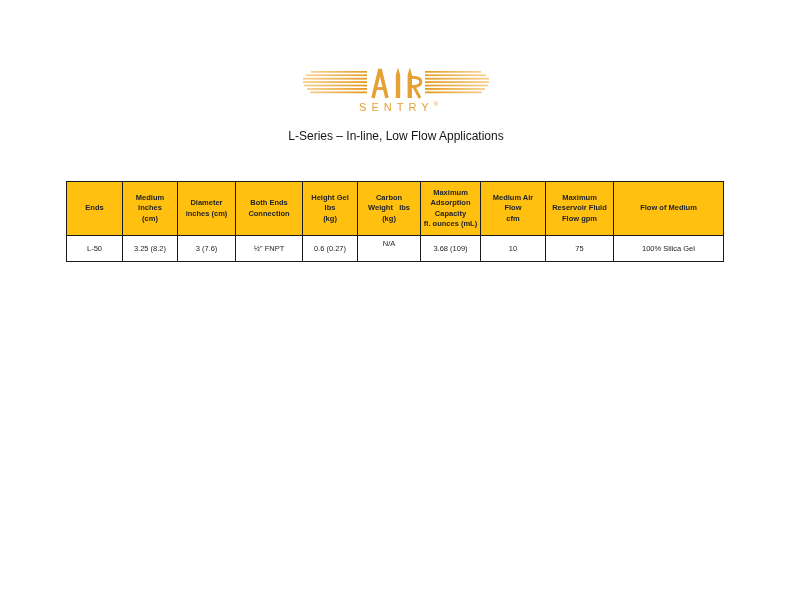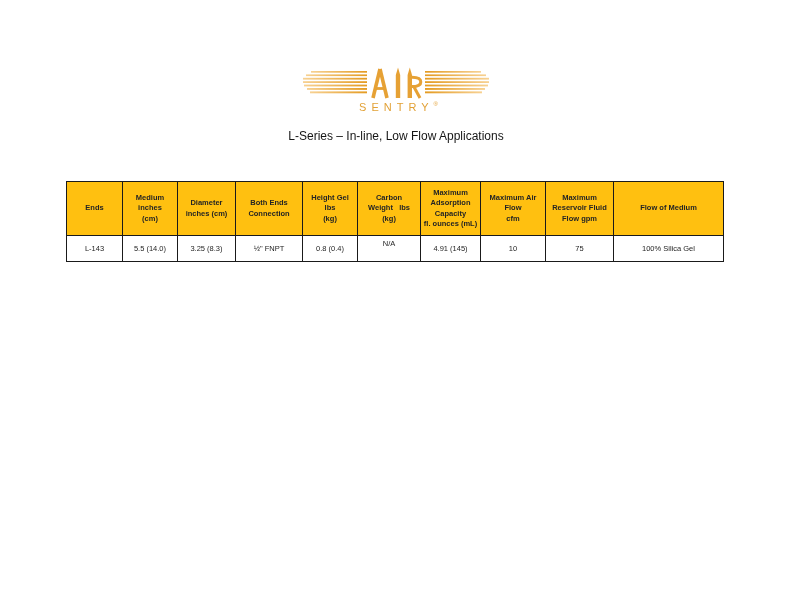--- a/index.html
+++ b/index.html
@@ -129,38 +129,38 @@
 Connection</th>
           <th>Height Gel  lbs
 (kg)</th>
           <th>Carbon
 Weight   lbs
 (kg)</th>
           <th>Maximum
 Adsorption
 Capacity
 fl. ounces (mL)</th>
-          <th>Maximum Air
+          <th>Medium Air
 Flow
 cfm</th>
           <th>Maximum
 Reservoir Fluid
 Flow gpm</th>
           <th>Flow of Medium</th>
         </tr>
       </thead>
       <tbody>
         <tr>
-          <td>L-143</td>
-          <td>5.5 (14.0)</td>
-          <td>3.25 (8.3)</td>
+          <td>L-50</td>
+          <td>3.25 (8.2)</td>
+          <td>3 (7.6)</td>
           <td>½" FNPT</td>
-          <td>0.8 (0.4)</td>
+          <td>0.6 (0.27)</td>
           <td class="va-top">N/A</td>
-          <td>4.91 (145)</td>
+          <td>3.68 (109)</td>
           <td>10</td>
           <td>75</td>
           <td>100% Silica Gel</td>
         </tr>
       </tbody>
     </table>
   </div>
 
 </div>
 

